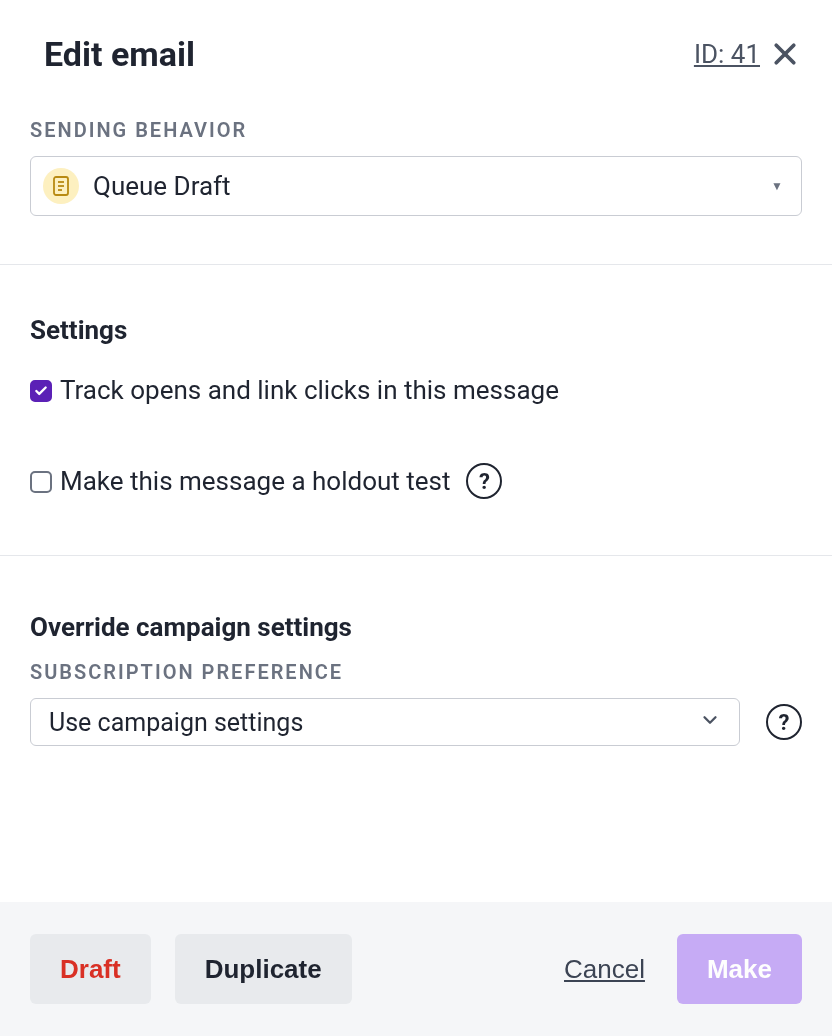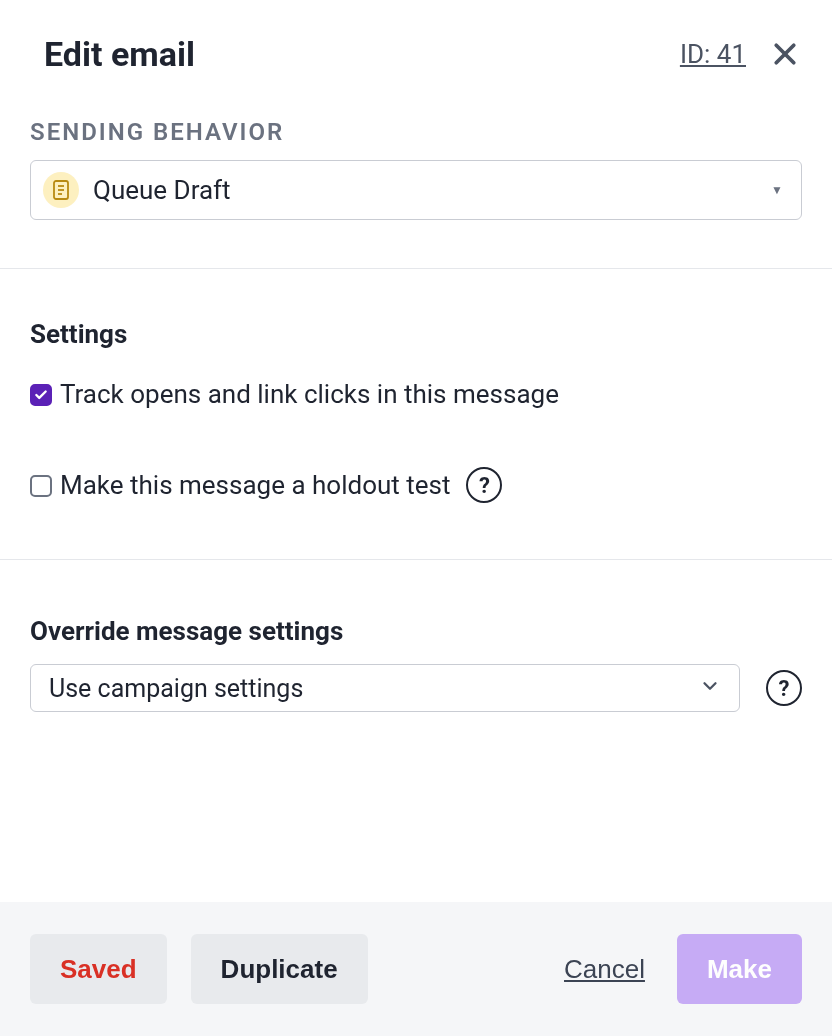--- a/index.html
+++ b/index.html
@@ -1,25 +1,25 @@
 <!DOCTYPE html>
 <html><head>
 <meta charset="utf-8">
 <style>
   * { box-sizing: border-box; margin: 0; padding: 0; }
   html, body { width: 832px; height: 1036px; font-family: -apple-system, BlinkMacSystemFont, "Segoe UI", Roboto, sans-serif; background: #fff; color: #1f2430; }
   .modal { width: 832px; height: 1036px; display: flex; flex-direction: column; }
 
   .header { display: flex; align-items: center; justify-content: space-between; padding: 34px 30px 0 44px; }
   .header-title { font-size: 34px; font-weight: 700; color: #1f2430; }
-  .header-right { display: flex; align-items: center; gap: 22px; }
+  .header-right { display: flex; align-items: center; gap: 8px; }
   .id-link { font-size: 26px; color: #4b5362; text-decoration: underline; cursor: pointer; }
   .close-btn { cursor: pointer; width: 34px; height: 34px; display: flex; align-items: center; justify-content: center; color: #4b5362; }
 
-  .section-label { font-size: 24px; letter-spacing: 2px; font-weight: 600; color: #6b7280; text-transform: uppercase; }
+  .section-label { font-size: 20px; letter-spacing: 2px; font-weight: 600; color: #6b7280; text-transform: uppercase; }
 
   .sending { padding: 44px 30px 48px 30px; border-bottom: 1px solid #e5e7eb; }
   .sending .section-label { margin-bottom: 14px; }
   .select { border: 1px solid #c9ccd3; border-radius: 6px; height: 60px; display: flex; align-items: center; padding: 0 18px 0 12px; cursor: pointer; background: #fff; position: relative; }
   .select .icon-wrap { width: 36px; height: 36px; border-radius: 50%; background: #fdf0c0; display: flex; align-items: center; justify-content: center; margin-right: 14px; }
   .select .value { font-size: 26px; color: #1f2430; }
   .select .caret { margin-left: auto; color: #6b7280; font-size: 12px; }
 
   .settings { padding: 50px 30px 56px 30px; border-bottom: 1px solid #e5e7eb; }
   .settings-title { font-size: 26px; font-weight: 700; color: #1f2430; margin-bottom: 30px; }
@@ -98,37 +98,38 @@
     <div class="check-row">
       <div class="checkbox unchecked"></div>
       <div class="check-label">Make this message a holdout test</div>
       <div class="help-icon">
         <span>?</span>
       </div>
     </div>
   </div>
 
   <div class="override">
-    <div class="override-title">Override message settings</div>
+    <div class="override-title">Override campaign settings</div>
+    <div class="section-label">SUBSCRIPTION PREFERENCE</div>
     <div class="sub-row">
       <div class="select2">
         <div class="value">Use campaign settings</div>
         <div class="chev">
           <svg width="22" height="22" viewBox="0 0 24 24" fill="none" stroke="currentColor" stroke-width="2.5" stroke-linecap="round" stroke-linejoin="round">
               <polyline points="6 9 12 15 18 9"></polyline>
             </svg>
         </div>
       </div>
       <div class="help-icon">
         <span>?</span>
       </div>
     </div>
   </div>
 
   <div class="footer">
-    <button class="btn btn-delete">Saved</button>
+    <button class="btn btn-delete">Draft</button>
     <button class="btn btn-duplicate">Duplicate</button>
     <div class="footer-spacer"></div>
     <button class="btn btn-cancel">Cancel</button>
     <button class="btn btn-saved">Make</button>
   </div>
 
 </div>
 
 </body></html>

